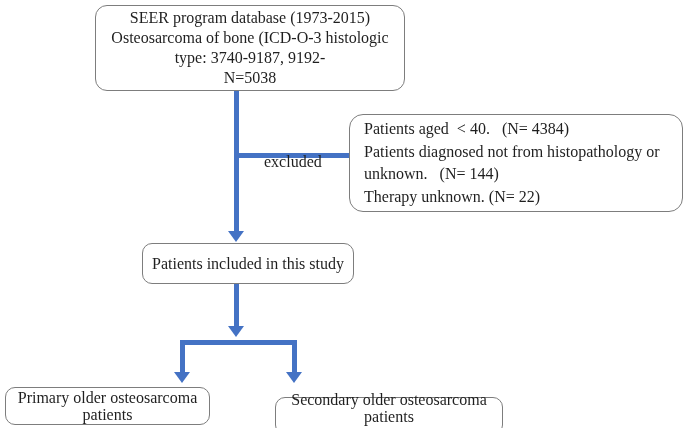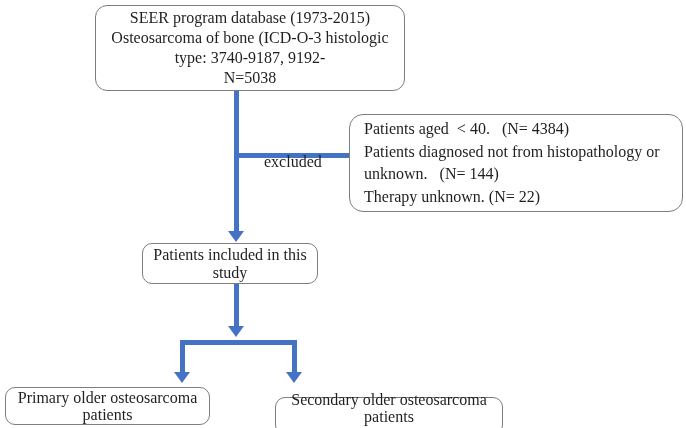--- a/index.html
+++ b/index.html
@@ -26,21 +26,21 @@
     display: flex;
     flex-direction: column;
     justify-content: center;
     font-size: 16px;
     text-align: center;
   }
   .ln { white-space: pre-wrap; }
   .b-source   { left: 95px;  top: 5px;   width: 310px; height: 86px; border-radius: 12px; line-height: 20px; }
   .b-excluded { left: 349px; top: 114px; width: 334px; height: 98px; border-radius: 14px;
                 line-height: 22.5px; text-align: left; padding-left: 14px; padding-right: 22px; }
-  .b-included { left: 142px; top: 243px; width: 176px; height: 41px; border-radius: 10px; line-height: 18px; }
+  .b-included { left: 142px; top: 243px; width: 212px; height: 41px; border-radius: 10px; line-height: 18px; }
   .b-primary  { left: 5px;   top: 387px; width: 205px; height: 38px; border-radius: 10px; line-height: 17px; align-items: center; }
   .b-secondary{ left: 275px; top: 387px; width: 228px; height: 38px; border-radius: 10px; line-height: 17px; margin-top: 10px; }
 
   .conn { position: absolute; background: var(--arrow); }
   .c-v1   { left: 234px; top: 91px;  width: 5px;   height: 140px; }
   .c-h1   { left: 234px; top: 153px; width: 115px; height: 5px; }
   .c-v2   { left: 234px; top: 284px; width: 5px;   height: 42px; }
   .c-hbar { left: 180px; top: 340px; width: 117px; height: 5px; }
   .c-vl   { left: 180px; top: 340px; width: 5px;   height: 32px; }
   .c-vr   { left: 292px; top: 340px; width: 5px;   height: 32px; }

